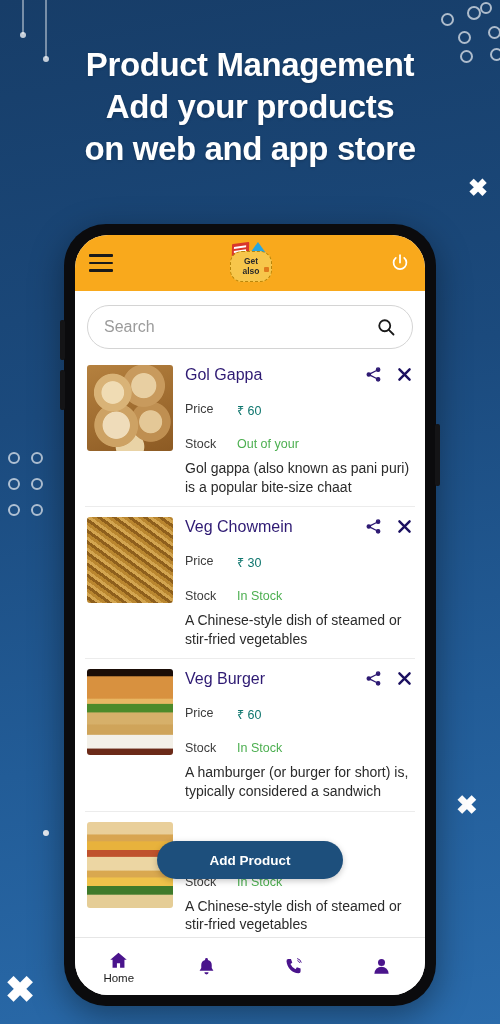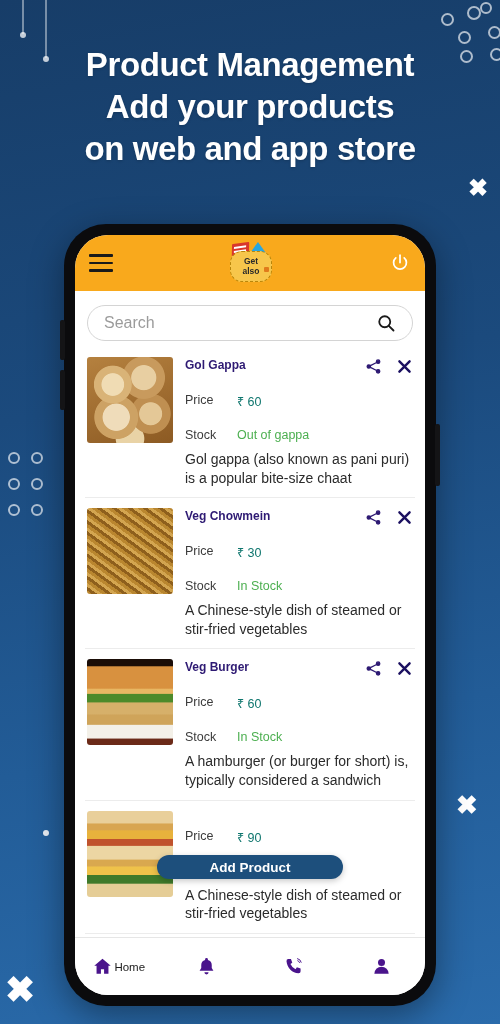--- a/index.html
+++ b/index.html
@@ -160,21 +160,21 @@
   .logo-chip{
     position:absolute; right:2px; bottom:9px;
     width:5px;height:5px;background:#e07b1b;border-radius:1px;
   }
 
   .power-icon { width: 22px; height: 22px; cursor: pointer; }
 
   
   .search-wrap { padding: 14px 12px 6px 12px; flex: 0 0 auto; }
   .search-box {
-    height: 36px;
+    height: 44px;
     border: 1px solid #d4d4d4;
     border-radius: 24px;
     display: flex;
     align-items: center;
     padding: 0 16px;
     background: #fff;
   }
   .search-input {
     flex: 1;
     border: none;
@@ -205,21 +205,21 @@
     border-radius: 3px;
     flex: 0 0 auto;
     background-size: cover;
     background-position: center;
   }
   .pinfo { flex: 1 1 auto; min-width: 0; }
   .prow-top {
     display: flex; align-items: flex-start; justify-content: space-between;
   }
   .pname {
-    font-size: 12px; font-weight: bold; color: #2e1a73;
+    font-size: 16px; font-weight: normal; color: #2e1a73;
     padding-top: 1px;
   }
   .pactions { display: flex; align-items: center; gap: 14px; padding-top: 1px; }
   .share-icon, .close-icon { width: 17px; height: 17px; cursor: pointer; }
 
   .kv { display: flex; margin-top: 18px; font-size: 12.5px; }
   .kv .k { width: 52px; color: #3c3c3c; }
   .kv .v-price { color: #0f766e; font-weight: normal; }
   .kv .v-stock { color: #4caf50; }
 
@@ -230,21 +230,21 @@
     line-height: 1.33;
   }
 
   
   .add-btn {
     position: absolute;
     left: 50%;
     transform: translateX(-50%);
     bottom: 58px;
     width: 186px;
-    height: 24px;
+    height: 38px;
     border-radius: 24px;
     background: #1d4f7c;
     color: #ffffff;
     font-size: 13.5px;
     font-weight: bold;
     border: none;
     cursor: pointer;
     display: flex; align-items: center; justify-content: center;
     font-family: "Liberation Sans", sans-serif;
     box-shadow: 0 2px 6px rgba(0,0,0,0.22);
@@ -255,21 +255,21 @@
   .bottomnav {
     flex: 0 0 auto;
     height: 58px;
     border-top: 1px solid #e6e6e6;
     background: #ffffff;
     display: flex;
     align-items: center;
   }
   .navitem {
     flex: 1 1 0;
-    display: flex; flex-direction: row; align-items: center; justify-content: center;
+    display: flex; flex-direction: column; align-items: center; justify-content: center;
     gap: 1px;
     cursor: pointer;
   }
   .navitem svg { width: 21px; height: 21px; }
   .navlabel { font-size: 11.5px; color: #1b1b1b; }
 
   
   .th-golgappa {
     background: radial-gradient(circle at 30% 32%, #f0dcb4 0 13%, #d9b377 14% 22%, transparent 23%),
                 radial-gradient(circle at 66% 24%, #e8cfa2 0 14%, #c89a5d 15% 24%, transparent 25%),
@@ -383,21 +383,21 @@
                       <path d="M4.8 4.8 L19.2 19.2 M19.2 4.8 L4.8 19.2"></path>
                     </svg>
                   </div>
                 </div>
                 <div class="kv">
                   <span class="k">Price</span>
                   <span class="v-price">₹ 60</span>
                 </div>
                 <div class="kv">
                   <span class="k">Stock</span>
-                  <span class="v-stock">Out of gappa</span>
+                  <span class="v-stock">Out of your</span>
                 </div>
                 <div class="pdesc">Gol gappa (also known as pani puri) is a popular bite-size chaat</div>
               </div>
             </div>
             <div class="product">
               <div class="thumb th-chowmein"></div>
               <div class="pinfo">
                 <div class="prow-top">
                   <div class="pname">Veg Chowmein</div>
                   <div class="pactions">

